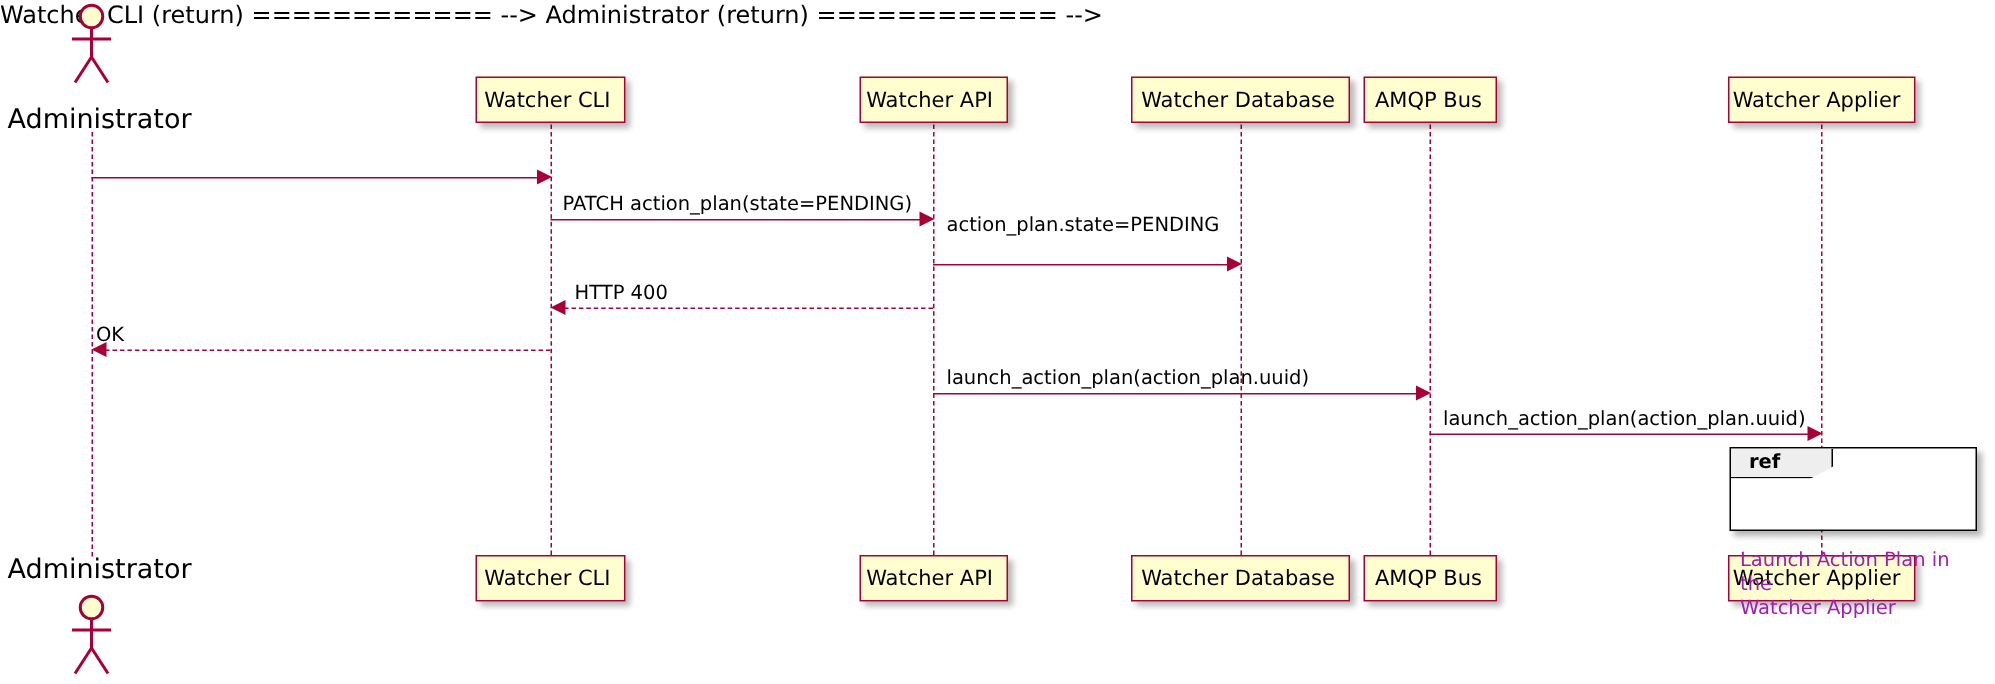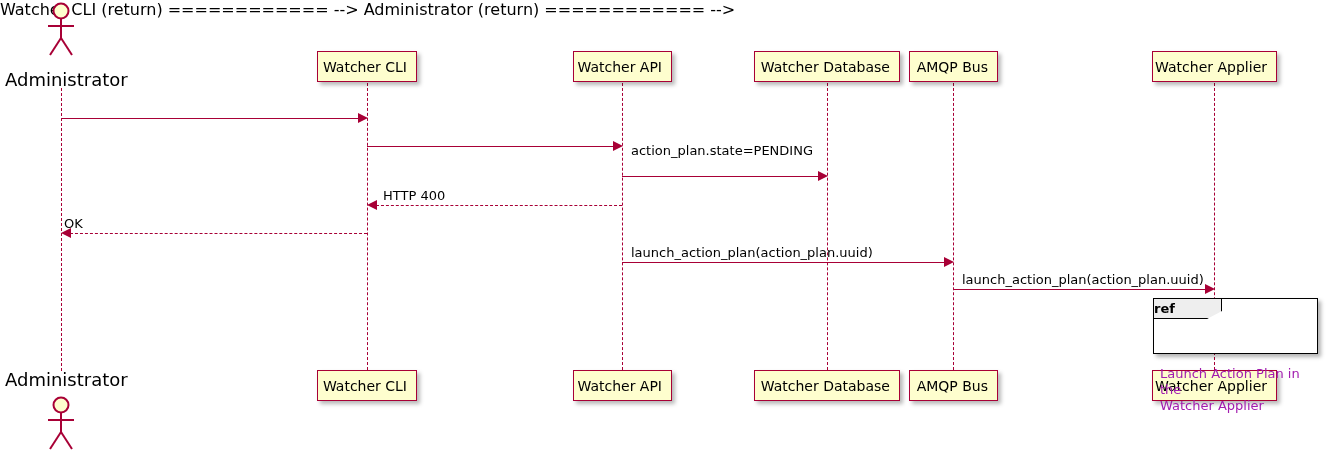--- a/index.html
+++ b/index.html
@@ -96,21 +96,21 @@
     height: 20px;
     width: 68px;
     background: #EEEEEE;
     border-right: 1.5px solid #000000;
     border-bottom: 1.5px solid #000000;
     font-weight: bold;
     font-size: 13px;
     color: #000000;
     display: flex;
     align-items: center;
-    padding-left: 0;
+    padding-left: 12px;
     box-sizing: border-box;
     clip-path: polygon(0 0, 100% 0, 100% 60%, 78% 100%, 0 100%);
   }
   .ref-body {
     position: absolute;
     left: 6px;
     top: 22px;
     font-size: 13px;
     color: #a21caf;
     line-height: 16px;
@@ -187,20 +187,21 @@
   </div>
   <div class="participant-box" style="left:1152px; top:370px; width:125px; height:31px;">
     <span>Watcher Applier</span>
   </div>
 
   
   <div class="msg-line" style="left:61px; top:118px; width:300px;"></div>
   <div class="arrow-head right" style="left:358px; top:113px;"></div>
 
   
+  <div class="msg-label" style="left:375px; top:130px;">PATCH action_plan(state=PENDING)</div>
   <div class="msg-line" style="left:367px; top:146px; width:248px;"></div>
   <div class="arrow-head right" style="left:613px; top:141px;"></div>
 
   
   <div class="msg-label" style="left:631px; top:144px;">action_plan.state=PENDING</div>
   <div class="msg-line" style="left:622px; top:176px; width:198px;"></div>
   <div class="arrow-head right" style="left:818px; top:171px;"></div>
 
    Watcher CLI (return) ============ --&gt;
   <div class="msg-label" style="left:383px; top:189px;">HTTP 400</div>

